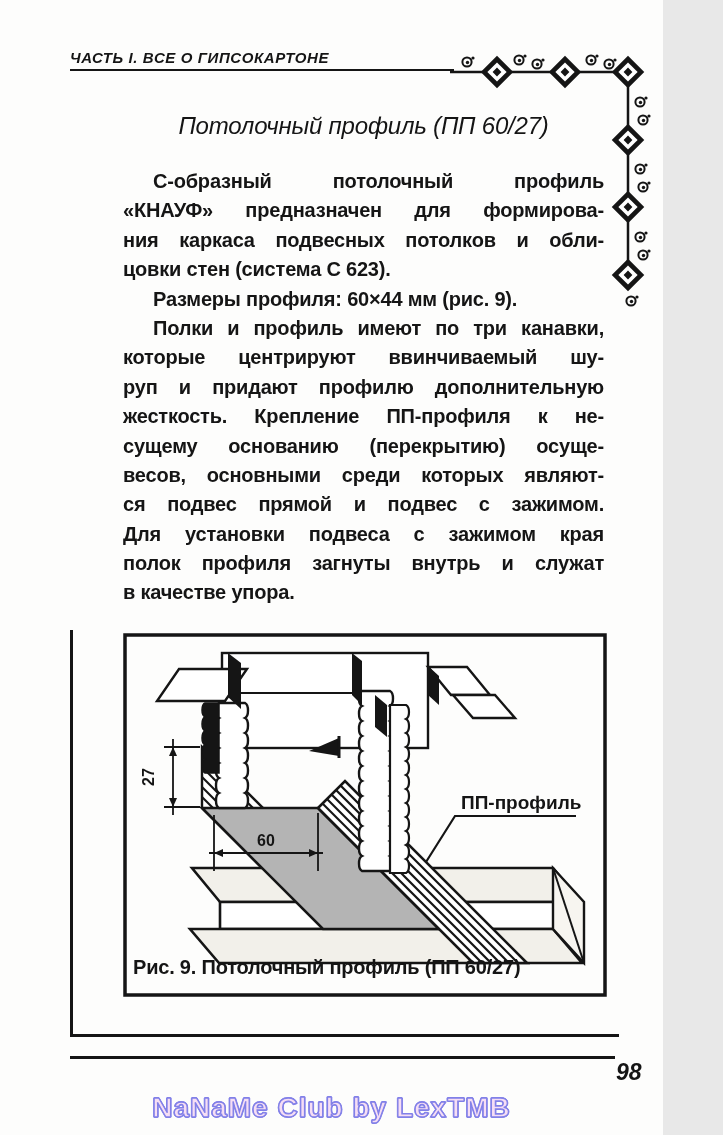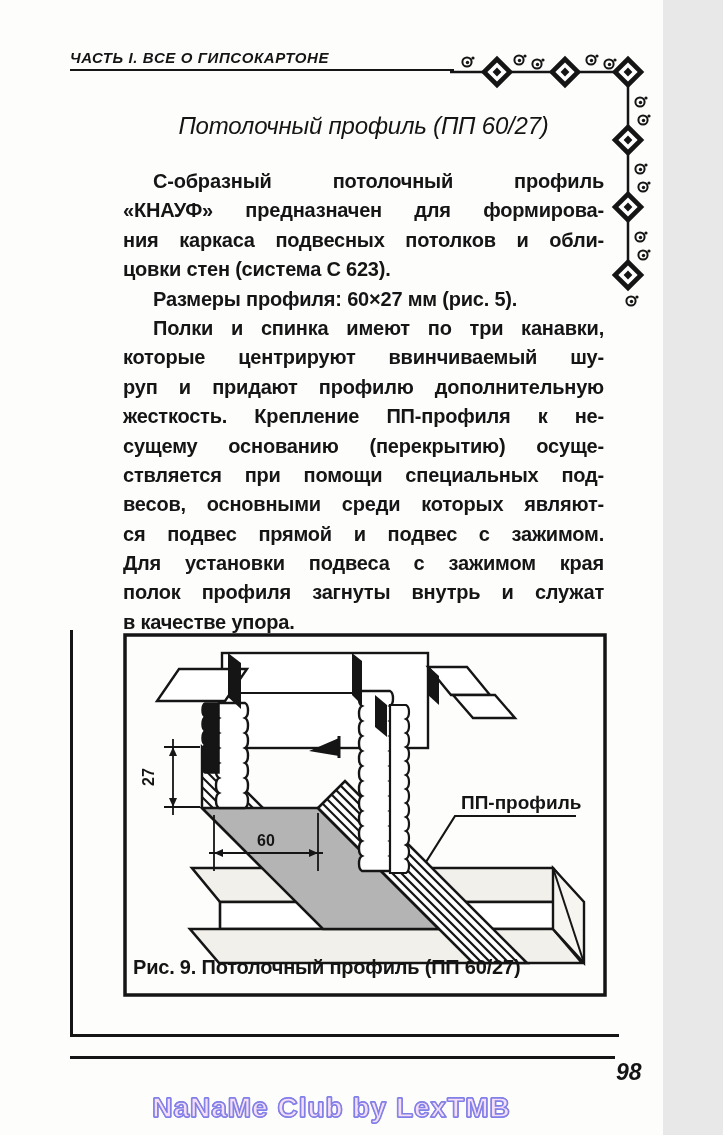--- a/index.html
+++ b/index.html
@@ -71,27 +71,26 @@
   </svg>
 
   <div class="title">Потолочный профиль (ПП 60/27)</div>
 
   <div class="body-col">
 
   <div class="bl indent justify">С-образный потолочный профиль</div>
       <div class="bl justify">«КНАУФ» предназначен для формирова-</div>
       <div class="bl justify">ния каркаса подвесных потолков и обли-</div>
       <div class="bl">цовки стен (система С 623).</div>
-      <div class="bl indent">Размеры профиля: 60×27 мм (рис. 5).</div>
-      <div class="bl indent justify">Полки и спинка имеют по три канавки,</div>
+      <div class="bl indent">Размеры профиля: 60×44 мм (рис. 9).</div>
+      <div class="bl indent justify">Полки и профиль имеют по три канавки,</div>
       <div class="bl justify">которые центрируют ввинчиваемый шу-</div>
       <div class="bl justify">руп и придают профилю дополнительную</div>
       <div class="bl justify">жесткость. Крепление ПП-профиля к не-</div>
       <div class="bl justify">сущему основанию (перекрытию) осуще-</div>
-      <div class="bl justify">ствляется при помощи специальных под-</div>
       <div class="bl justify">весов, основными среди которых являют-</div>
       <div class="bl justify">ся подвес прямой и подвес с зажимом.</div>
       <div class="bl justify">Для установки подвеса с зажимом края</div>
       <div class="bl justify">полок профиля загнуты внутрь и служат</div>
       <div class="bl">в качестве упора.</div>
     </div>
 
   <div class="oframe-l"></div>
   <div class="oframe-b"></div>
 

